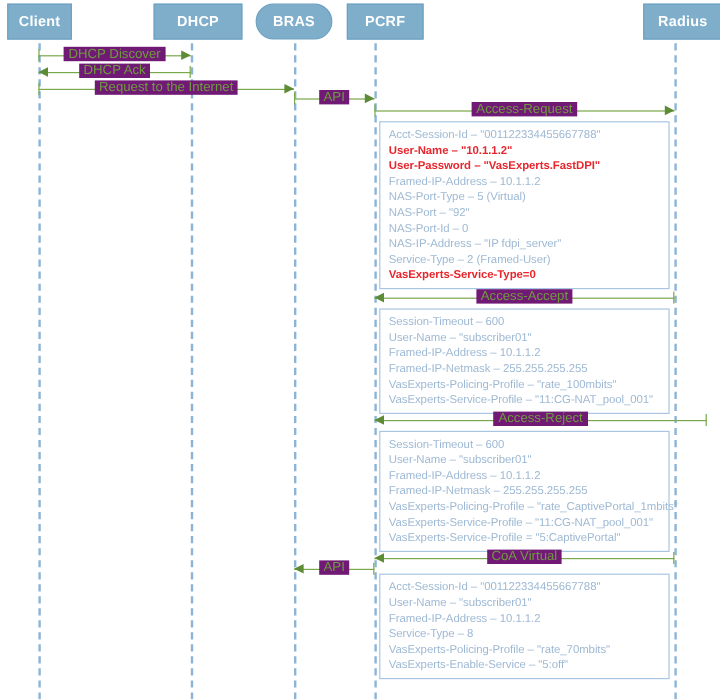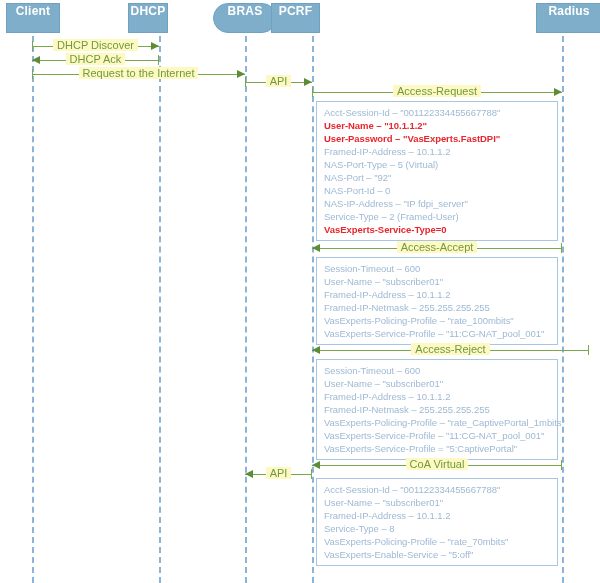--- a/index.html
+++ b/index.html
@@ -33,21 +33,21 @@
   .actor-box {
     position: absolute;
     top: 3px;
     height: 30px;
     background: #7FAECB;
     border: 1px solid #6FA2C2;
     color: #ffffff;
     font-size: 12px;
     font-weight: bold;
     display: flex;
-    align-items: flex-start;
+    align-items: center;
     justify-content: center;
     box-sizing: border-box;
     letter-spacing: 0.2px;
   }
 
   
   .msg {
     position: absolute;
     height: 14px;
   }
@@ -64,21 +64,21 @@
     left: 0;
     right: 0;
     top: -1px;
     text-align: center;
     font-size: 11px;
     color: #6F9A3F;
     line-height: 14px;
     white-space: nowrap;
   }
   .msg .label span {
-    background: #fef9c3;
+    background: #701a75;
     padding: 0 4px;
   }
   .msg .head {
     position: absolute;
     top: 2.5px;
     width: 0;
     height: 0;
     border-top: 4.5px solid transparent;
     border-bottom: 4.5px solid transparent;
   }
@@ -128,27 +128,27 @@
 
   <div class="lifeline" style="left:32px;"></div>
   <div class="lifeline" style="left:159px;"></div>
   <div class="lifeline" style="left:245px;"></div>
   <div class="lifeline" style="left:312px;"></div>
   <div class="lifeline" style="left:562px;"></div>
 
   <div class="actor-box" style="left:6px; width:54px;">
     <span>Client</span>
   </div>
-  <div class="actor-box" style="left:128px; width:40px;">
+  <div class="actor-box" style="left:128px; width:74px;">
     <span>DHCP</span>
   </div>
   <div class="actor-box" style="left:213px; width:64px;border-radius:15px;">
     <span>BRAS</span>
   </div>
-  <div class="actor-box" style="left:271px; width:49px;">
+  <div class="actor-box" style="left:289px; width:64px;">
     <span>PCRF</span>
   </div>
   <div class="actor-box" style="left:536px; width:66px;">
     <span>Radius</span>
   </div>
 
   <div class="msg to-right" style="left:32px; width:127px; top:39px;">
     <div class="tail"></div>
     <div class="line"></div>
     <div class="label"><span>DHCP Discover</span></div>

